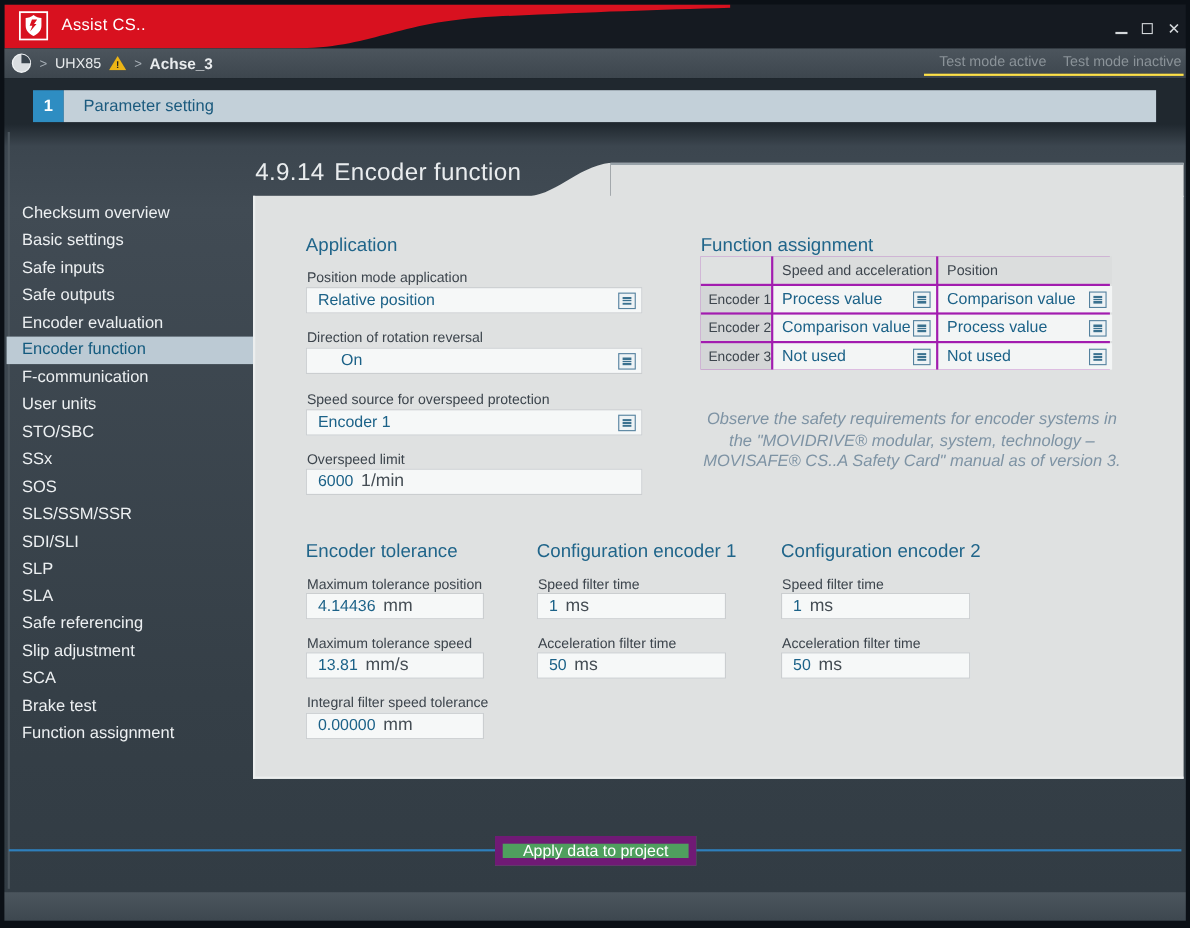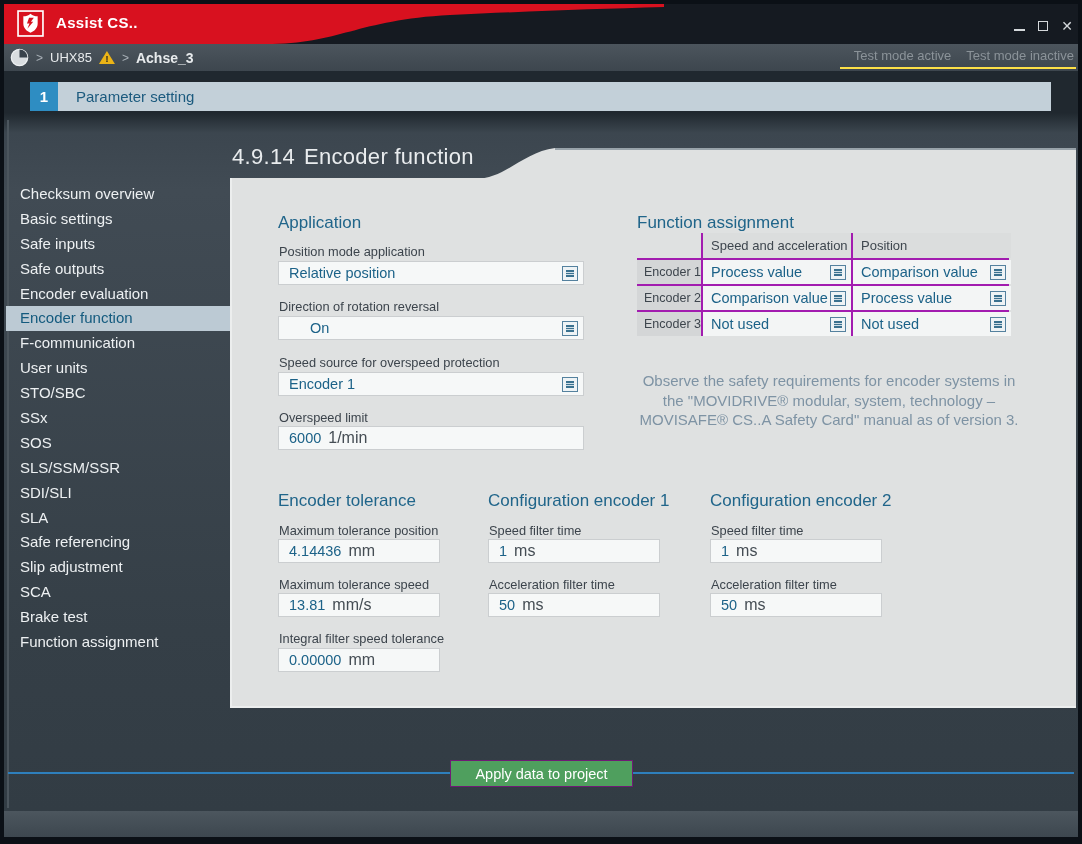--- a/index.html
+++ b/index.html
@@ -3,21 +3,21 @@
 <meta charset="utf-8">
 <style>
   html,body{margin:0;padding:0;background:#0b1016;}
   *{box-sizing:border-box;}
   #screen{position:relative;width:1082px;height:844px;background:#0b1016;font-family:"Liberation Sans",sans-serif;overflow:hidden;}
   .abs{position:absolute;}
 
   
   #titlebar{left:4px;top:4px;width:1074px;height:40px;background:#151a21;}
   #red-swoosh{left:4px;top:4px;}
-  #app-title{left:56px;top:14px;color:#ffffff;font-size:15px;letter-spacing:.3px;font-weight:bold;}
+  #app-title{left:56px;top:14px;color:#ffffff;font-size:15px;letter-spacing:.3px;}
   #logo{left:17px;top:10px;}
   .winbtns{left:995px;top:16px;width:78px;height:20px;display:flex;align-items:center;gap:13px;justify-content:flex-end;}
   .btn-min{width:11px;height:2px;background:#d4d8db;margin-top:8px;}
   .btn-max{width:10px;height:10px;border:1.5px solid #d4d8db;}
   .btn-close{color:#d4d8db;font-size:14px;line-height:14px;}
 
   
   #crumbbar{left:4px;top:44px;width:1074px;height:27px;background:linear-gradient(180deg,#4c555d,#3d464e);}
   .crumbs{left:10px;top:48px;display:flex;align-items:center;gap:7px;color:#e8ebed;font-size:13px;}
   .crumb-sep{color:#a9b1b8;font-size:12px;}
@@ -54,25 +54,25 @@
   .dd-icon{position:relative;width:16px;height:15px;border:1px solid #54819e;background:#eef3f5;flex:none;margin-left:auto;}
   .dd-icon::after{content:"";position:absolute;inset:3px 3px 3px 3px;background:linear-gradient(180deg,#3a718f 0 2px,#cfdde5 2px 3px,#3a718f 3px 4px,#cfdde5 4px 5px,#3a718f 5px 8px);}
 
   
   #fa-table{left:637px;top:233px;width:372px;background:#a21caf;display:grid;grid-template-columns:64px 148px 158px;grid-template-rows:25px 24px 24px 24px;gap:2px;}
   .fa-corner{background:#dfe1e1;}
   .fa-colhead{background:#dbdddd;font-size:13px;color:#3e464e;padding-left:8px;line-height:25px;white-space:nowrap;}
   .fa-rowhead{background:#d4d6d7;font-size:12.5px;color:#3d454d;padding-left:7px;line-height:24px;white-space:nowrap;}
   .fa-cell{background:#f3f5f5;display:flex;align-items:center;padding:0 5px 0 8px;font-size:14.5px;color:#1c6288;white-space:nowrap;}
 
-  #note{left:638px;top:371px;width:382px;text-align:center;font-size:15px;line-height:19.5px;color:#7e93a4;}
+  #note{left:638px;top:371px;width:382px;text-align:center;font-style:italic;font-size:15px;line-height:19.5px;color:#7e93a4;}
 
   
   #blue-line{left:8px;top:772px;width:1066px;height:2px;background:#2e7fbc;}
-  #apply-btn{left:450px;top:760px;width:183px;height:27px;background:#4f9f5e;border:1px solid #701a75;color:#ffffff;font-size:14.5px;display:flex;align-items:center;justify-content:center;z-index:5;}
+  #apply-btn{left:450px;top:760px;width:183px;height:27px;background:#4f9f5e;border:7px solid #701a75;color:#ffffff;font-size:14.5px;display:flex;align-items:center;justify-content:center;z-index:5;}
   #bottombar{left:4px;top:811px;width:1074px;height:26px;background:linear-gradient(180deg,#4c565e,#3d474f);}
 </style>
 </head>
 <body>
 
 <div id="screen">
 
   <div class="abs" id="titlebar"></div>
   <svg class="abs" id="red-swoosh" width="660" height="40">
     <path d="M0,0 L0,40 L262,40 C336,40 352,16 446,11 C530,7 590,5 660,3 L660,0 Z" fill="#d8111f"></path>
@@ -132,20 +132,21 @@
     <div class="side-item">Safe outputs</div>
     <div class="side-item">Encoder evaluation</div>
     <div class="side-item selected">Encoder function</div>
     <div class="side-item">F-communication</div>
     <div class="side-item">User units</div>
     <div class="side-item">STO/SBC</div>
     <div class="side-item">SSx</div>
     <div class="side-item">SOS</div>
     <div class="side-item">SLS/SSM/SSR</div>
     <div class="side-item">SDI/SLI</div>
+    <div class="side-item">SLP</div>
     <div class="side-item">SLA</div>
     <div class="side-item">Safe referencing</div>
     <div class="side-item">Slip adjustment</div>
     <div class="side-item">SCA</div>
     <div class="side-item">Brake test</div>
     <div class="side-item">Function assignment</div>
   </div>
 
   <div class="section-title" style="left:278px;top:213px;">Application</div>
   <div class="flabel" style="left:279px;top:244px;">Position mode application</div>

